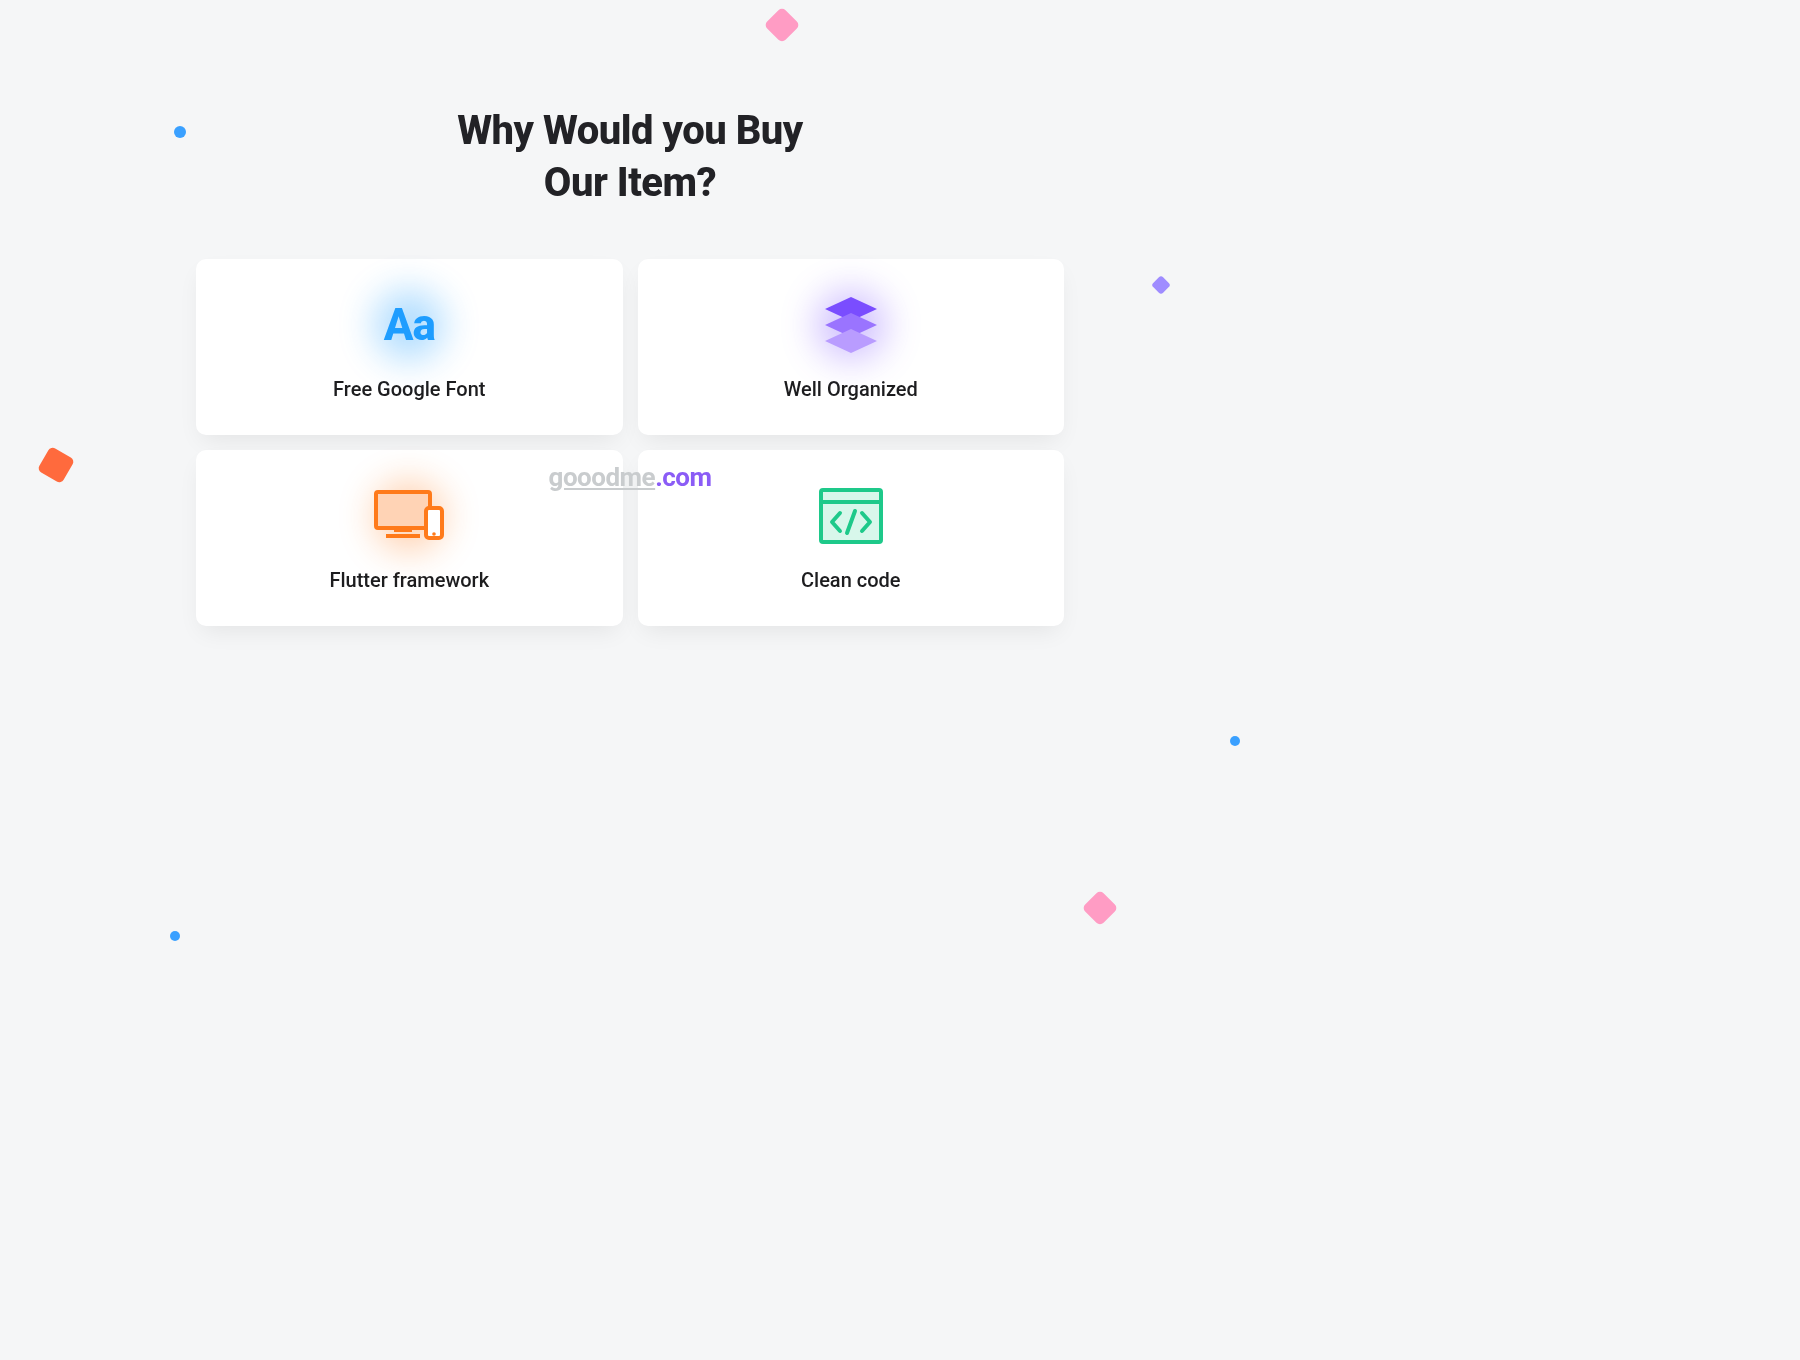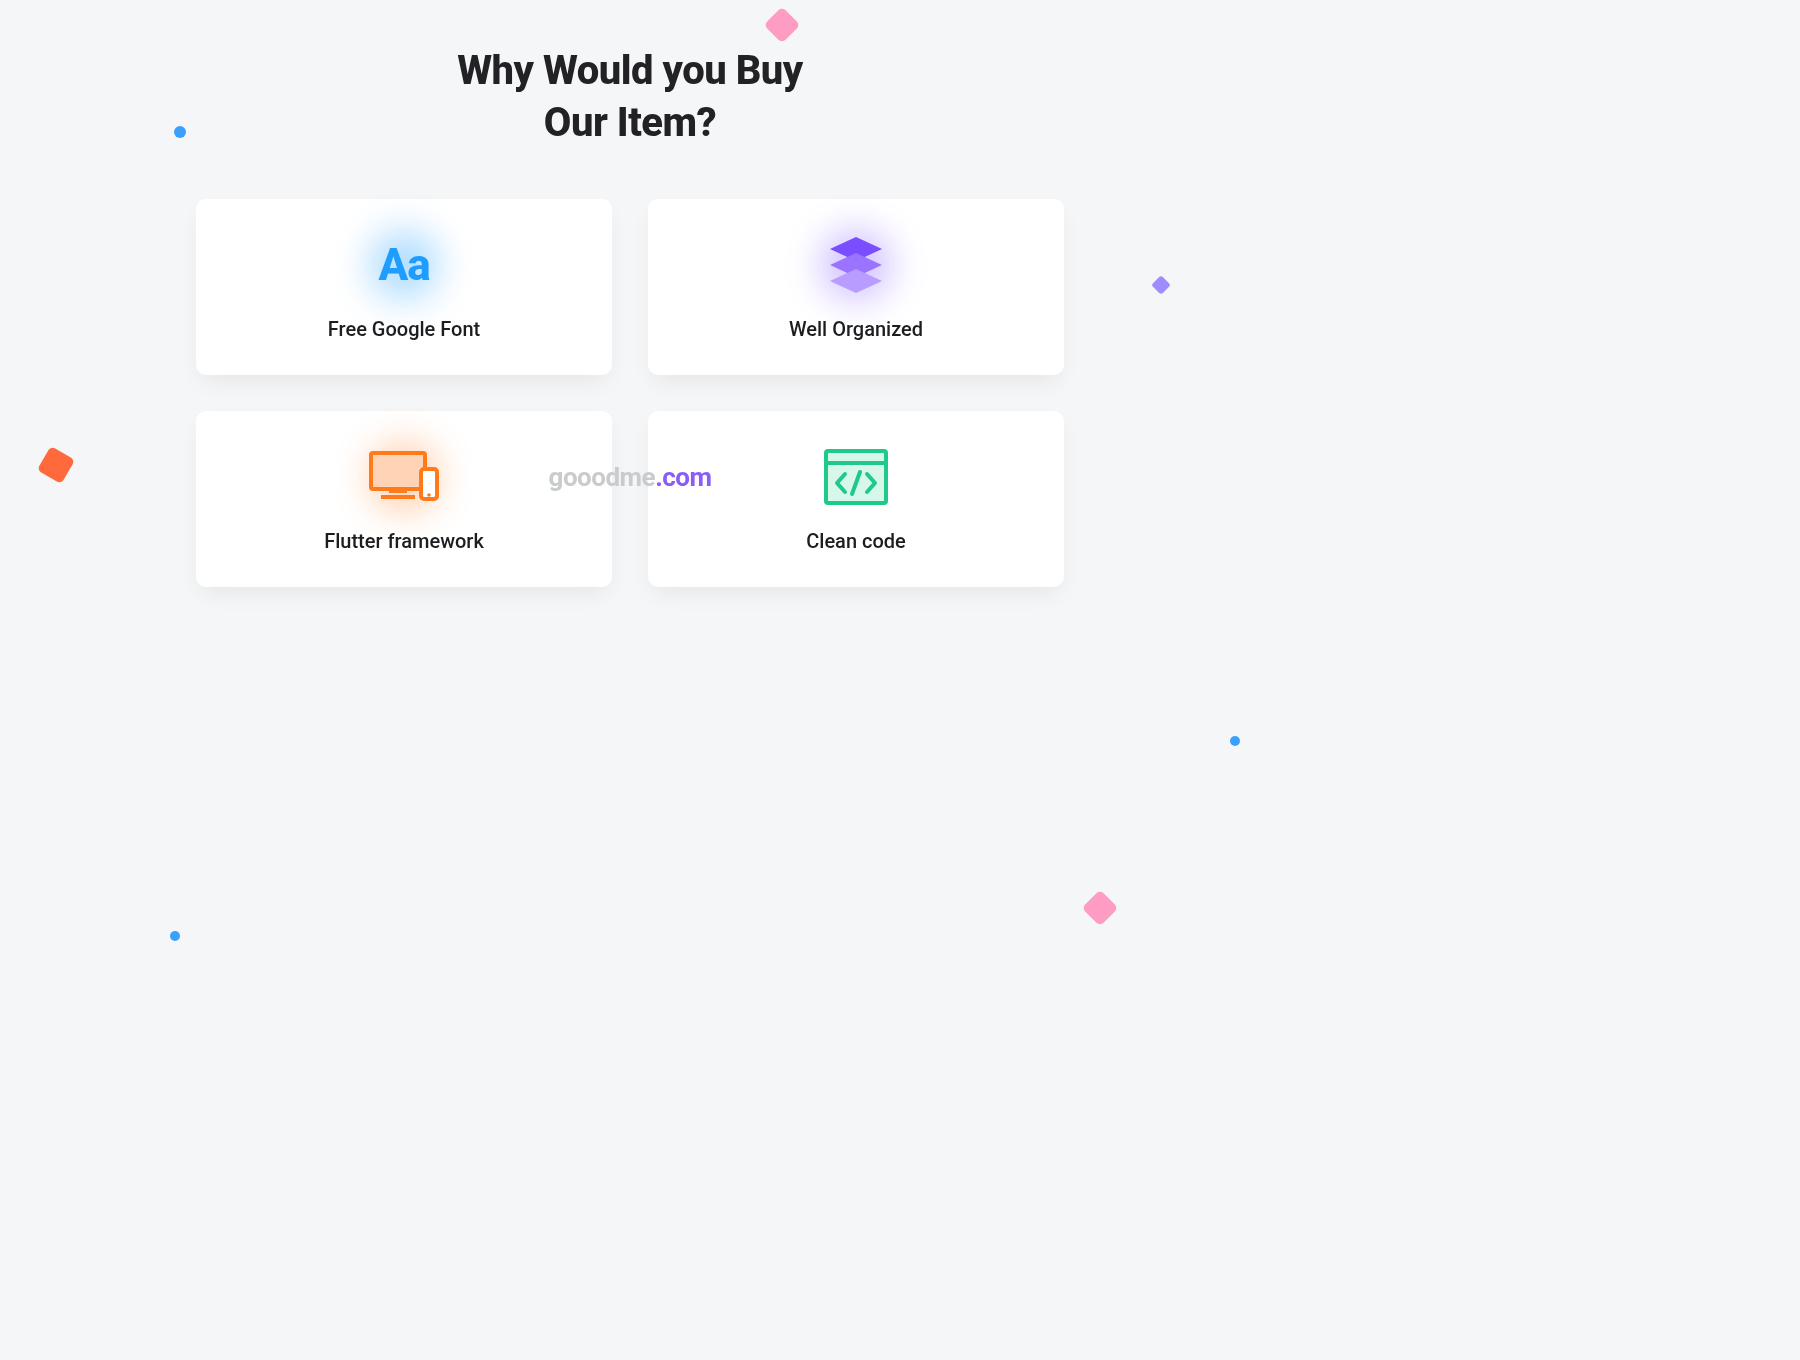--- a/index.html
+++ b/index.html
@@ -28,30 +28,30 @@
   .conf-blue-right { width: 10px; height: 10px; background:#3aa0ff; top:736px; left:1230px; border-radius:50%; }
   .conf-pink-bottom { width: 26px; height: 26px; background:#ff9cc4; top:895px; left:1087px; transform: rotate(45deg); border-radius:5px;}
   .conf-blue-bottom { width: 10px; height: 10px; background:#3aa0ff; top:931px; left:170px; border-radius:50%; }
 
   .section-title {
     text-align: center;
     font-size: 40px;
     font-weight: 800;
     color: #222226;
     line-height: 1.3;
-    padding-top: 45px;
+    padding-top: 105px;
     letter-spacing: -0.5px;
   }
 
   .grid {
     width: 868px;
     margin: 50px auto 0;
     display: grid;
     grid-template-columns: 1fr 1fr;
-    gap: 36px;
+    gap: 15px;
   }
 
   .card {
     background: #ffffff;
     border-radius: 10px;
     box-shadow: 0 10px 25px -6px rgba(0,0,0,0.08);
     height: 176px;
     display: flex;
     flex-direction: column;
     align-items: center;
@@ -96,21 +96,21 @@
     position: absolute;
     top: 462px;
     left: 50%;
     transform: translateX(-50%);
     font-size: 26px;
     font-weight: 700;
     letter-spacing: -0.5px;
     pointer-events: none;
     z-index: 10;
   }
-  .watermark .wm-a { color: #c9ccce; }
+  .watermark .wm-a { color: #c9ccce; text-decoration: underline; }
   .watermark .wm-b { color: #8b5cf6; }
 </style>
 </head>
 <body>
 
 <div class="confetti conf-pink-top"></div>
 <div class="confetti conf-blue-top"></div>
 <div class="confetti conf-purple-right"></div>
 <div class="confetti conf-orange-left"></div>
 <div class="confetti conf-blue-right"></div>

